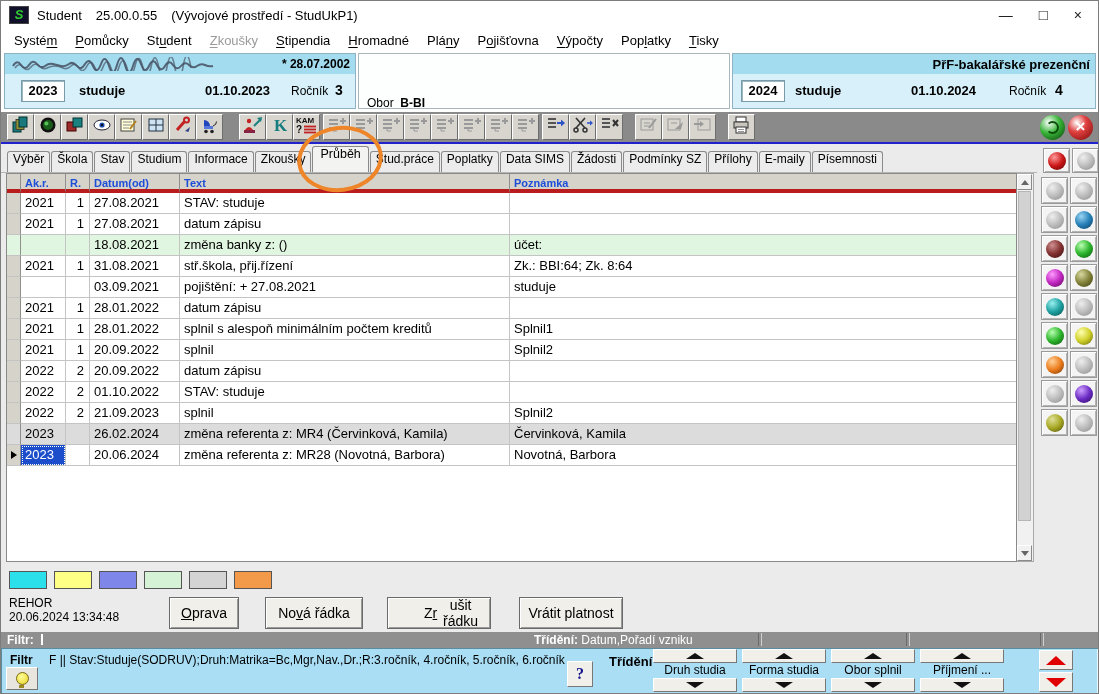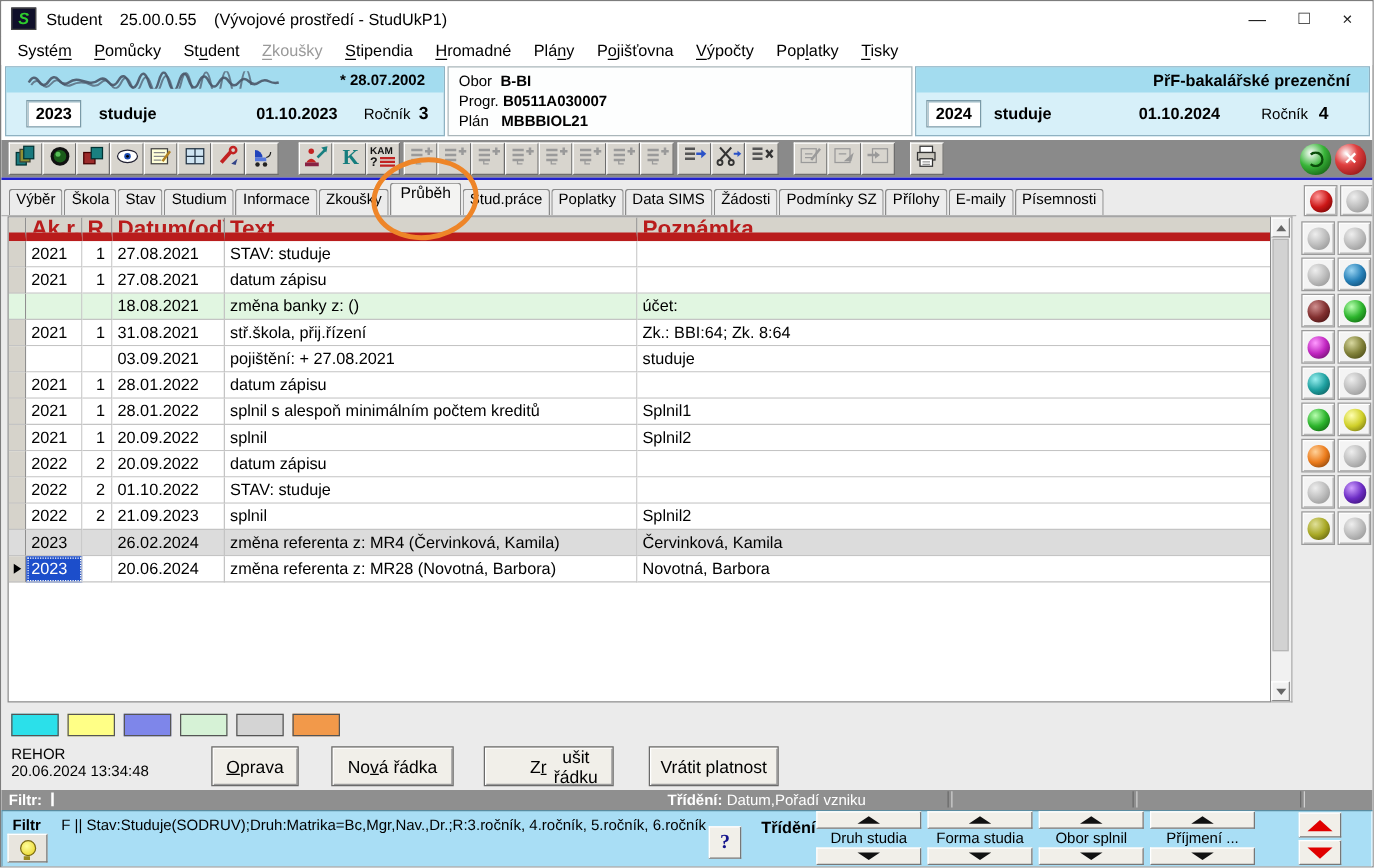--- a/index.html
+++ b/index.html
@@ -20,29 +20,29 @@
   .menubar{position:absolute;left:0;top:28px;width:100%;height:23px;background:#ffffff;display:flex;align-items:center;padding-left:4px;box-sizing:border-box;}
   .menu-item{font-size:13px;color:#000;padding:2px 9px;}
   .menu-item.disabled{color:#9a9a9a;}
   .menu-item u{text-underline-offset:2px;}
 
   
   .hpanel{position:absolute;top:52px;height:56px;box-sizing:border-box;border:1px solid #8fb2c2;}
   .hp-left{left:3px;width:352px;background:#d7f0f9;}
   .hp-mid{left:357px;width:372px;background:#fdfefe;border-color:#aab6ba;}
   .hp-right{left:731px;width:364px;background:#d7f0f9;}
-  .hstrip{position:absolute;left:0;top:0;width:100%;height:20px;background:#a3dcef;box-sizing:border-box;padding:2px 15px;display:flex;align-items:center;}
+  .hstrip{position:absolute;left:0;top:0;width:100%;height:20px;background:#a3dcef;box-sizing:border-box;padding:2px 5px;display:flex;align-items:center;}
   .hstrip .birth{margin-left:auto;font-weight:bold;font-size:12px;color:#000;}
   .hstrip .fac{width:100%;text-align:right;font-weight:bold;font-size:13px;color:#000;}
   .yearbox{position:absolute;top:26px;width:42px;height:20px;background:#fff;border:1px solid #7a9aa8;box-shadow:inset 1px 1px 0 #9ab8c4;
     font-weight:bold;font-size:13px;text-align:center;line-height:20px;color:#000;}
   .hlab{position:absolute;font-size:12px;color:#000;}
   .hval{position:absolute;font-weight:bold;font-size:13px;color:#000;}
   .hval.big{font-size:14px;}
-  .midrow{position:absolute;left:8px;font-size:12px;color:#000;}
+  .midrow{position:absolute;left:8px;font-size:12px;color:#000;margin-top:38px;}
   .midrow b{font-size:12px;}
 
   
   .toolbar{position:absolute;left:0;top:111px;width:100%;height:30px;background:#8a8a8a;display:flex;align-items:center;padding-left:6px;box-sizing:border-box;}
   .blueline{position:absolute;left:0;top:141px;width:100%;height:2px;background:#2222cc;}
   .tbtn{width:27px;height:26px;background:#d8d5ce;border:1px solid;border-color:#ffffff #6d6d6d #6d6d6d #ffffff;
     box-sizing:border-box;display:flex;align-items:center;justify-content:center;flex:none;}
   .tb-round{width:25px;height:25px;border-radius:50%;flex:none;position:relative;}
   .tb-green{background:radial-gradient(circle at 35% 30%,#ffffff 0%,#39b539 45%,#063f06 100%);}
   .tb-green::after{content:"";position:absolute;left:6px;top:6px;width:9px;height:9px;border:2.5px solid #0b4d0b;border-left-color:transparent;border-radius:50%;}
@@ -78,22 +78,22 @@
   .ball-yellowgreen{background:radial-gradient(circle at 35% 30%,#e0e09a 0%,#a8a824 50%,#4c4c0a 100%);}
   .tabballs{position:absolute;left:1042px;top:147px;display:flex;gap:2px;}
   .sideballs{position:absolute;left:1040px;top:176px;}
   .sb-row{display:flex;gap:2px;margin-bottom:2px;}
   .sideballs .ballbtn{width:27px;height:27px;}
 
   
   .grid-wrap{position:absolute;left:5px;top:172px;width:1028px;height:389px;display:flex;}
   .grid{flex:1;background:#ffffff;border:1px solid #8a8a8a;box-sizing:border-box;overflow:hidden;}
   .thead{display:flex;height:19px;}
-  .hcell{background:#d6d3cb;border-right:1px solid #8f8f8f;border-bottom:7px solid #b91c1c;font-size:18px;font-weight:bold;
-    color:#b91c1c;padding-left:4px;box-sizing:border-box;line-height:18px;white-space:nowrap;overflow:hidden;}
+  .hcell{background:#d6d3cb;border-right:1px solid #8f8f8f;border-bottom:4px solid #b91c1c;font-size:11px;font-weight:bold;
+    color:#1d4ed8;padding-left:4px;box-sizing:border-box;line-height:18px;white-space:nowrap;overflow:hidden;}
   .trow{display:flex;height:21px;}
   .cell{border-right:1px solid #c4c4c4;border-bottom:1px solid #c4c4c4;font-size:13px;color:#000;padding-left:4px;
     box-sizing:border-box;line-height:20px;white-space:nowrap;overflow:hidden;background:#fff;}
   .c-gutter{width:14px;padding:0;background:#d6d3cb;border-right:1px solid #8f8f8f;display:flex;align-items:center;justify-content:center;}
   .c-akr{width:45px;}
   .c-r{width:24px;text-align:right;padding-right:5px;padding-left:0;}
   .c-datum{width:90px;}
   .c-text{width:330px;}
   .c-pozn{flex:1;border-right:none;}
   .trow.green .cell{background:#e1f6e1;}

